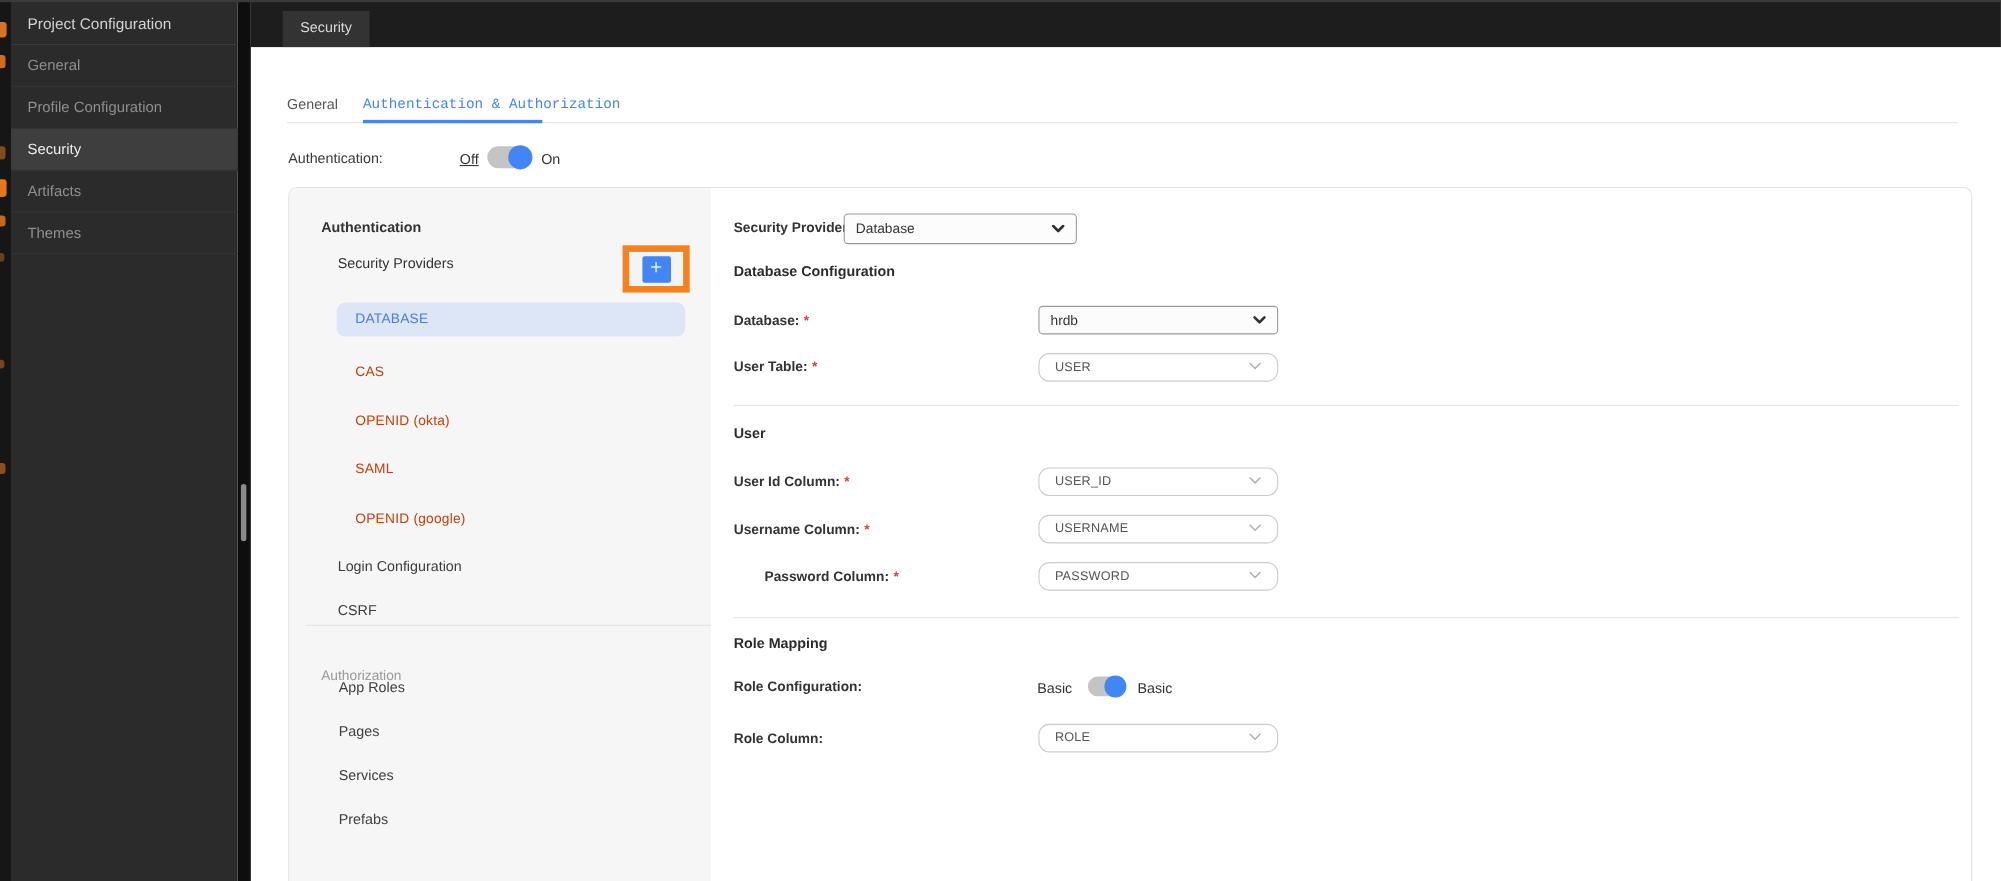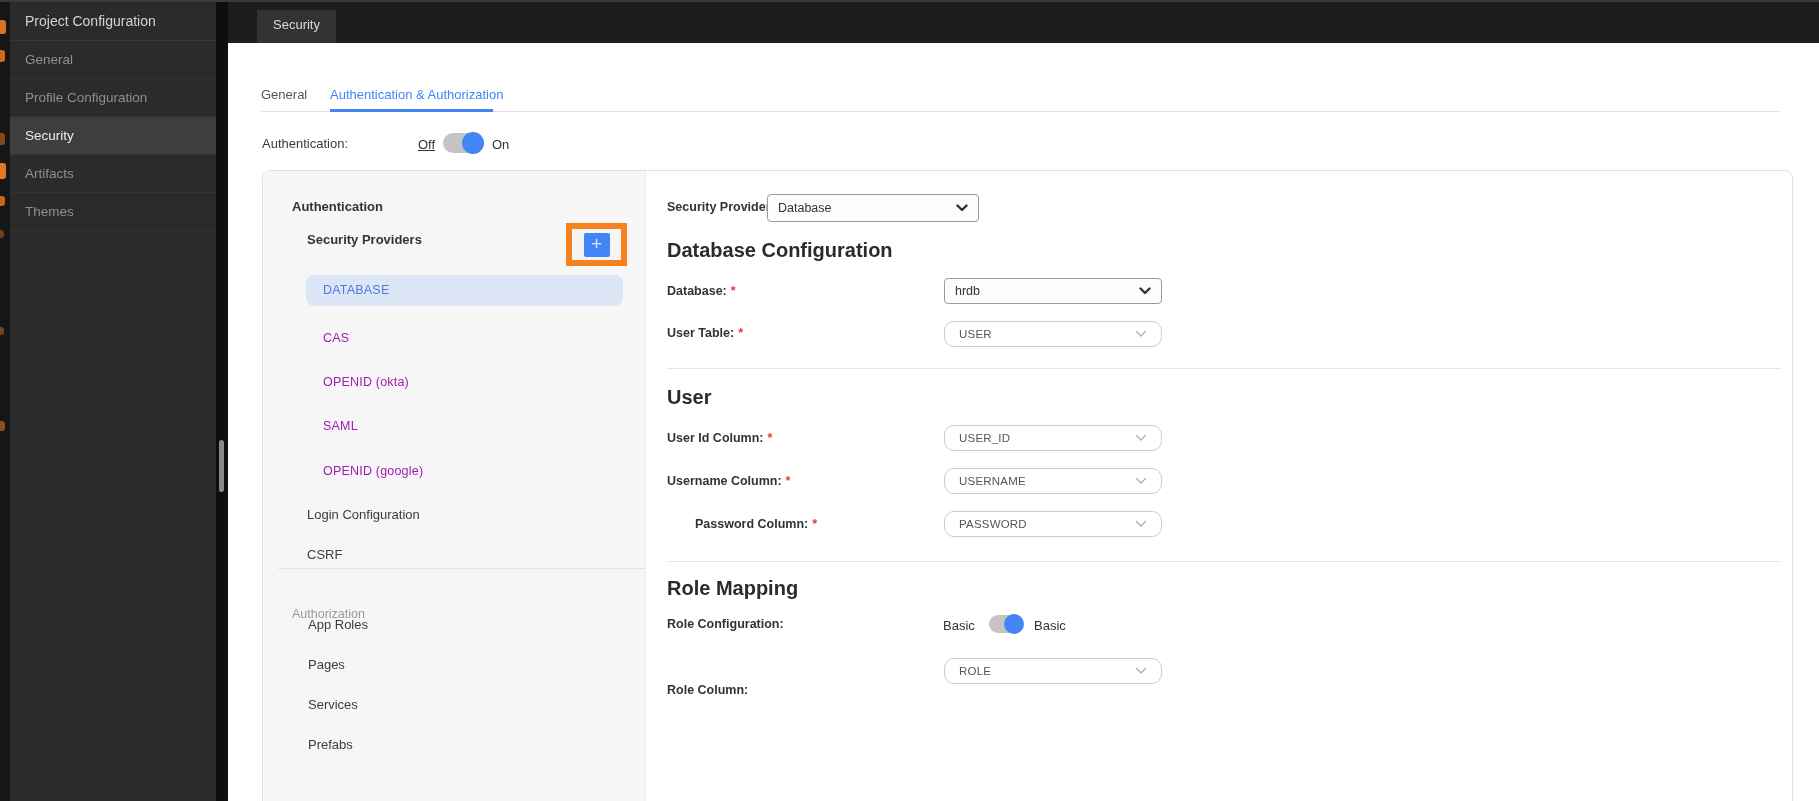--- a/index.html
+++ b/index.html
@@ -28,59 +28,59 @@
   #topbar { left:228px; top:0; width:1591px; height:43px; background:#1d1d1d; }
   #top-hairline { left:0; top:0; width:1819px; height:2px; background:#3a3a3a; z-index:40; }
   #topbar-tab { position:absolute; left:29px; top:10px; height:33px; line-height:30px;
                 padding:0 16px; background:#333333; color:#dadada; font-size:13px; cursor:pointer; }
 
   
   #content { left:228px; top:43px; width:1591px; height:758px; background:#fff; }
 
   .tab { position:absolute; top:87px; font-size:13px; cursor:pointer; }
   #tab-general { left:261px; color:#555; }
-  #tab-auth { left:330px; color:#4285f4; }
+  #tab-auth { left:330px; color:#4285f4;font-family:Liberation Mono, monospace; }
   #tab-underline { left:330px; top:109px; width:163px; height:3px; background:#4285f4; z-index:2; }
   #tabs-rule { left:261px; top:111px; width:1519px; height:1px; background:#e3e3e3; }
 
   #auth-label { left:262px; top:136px; font-size:13px; color:#3a3a3a; }
   .tgl-txt { position:absolute; font-size:13px; color:#333; }
 
   .toggle { position:absolute; border-radius:10px; background:#c4c4c4; cursor:pointer; }
   .toggle .knob { position:absolute; background:#4285f4; border-radius:50%; }
   #auth-toggle { left:443px; top:133px; width:40px; height:20px; }
   #auth-toggle .knob { width:22px; height:22px; right:-1px; top:-1px; }
 
   
   #panel { left:262px; top:170px; width:1531px; height:640px; background:#fff;
            border:1px solid #e2e2e2; border-radius:8px 8px 0 0; }
   #panel-nav { position:absolute; left:0; top:0; width:383px; height:100%;
                background:#f6f6f6; border-right:1px solid #eeeeee; border-radius:8px 0 0 0; }
 
   .nav-section { position:absolute; left:29px; font-size:13px; font-weight:bold; color:#333; }
-  .nav-sub { position:absolute; left:44px; font-size:13px; font-weight:bold; color:#333; }
+  .nav-sub { position:absolute; left:44px; font-size:13px; font-weight:normal; color:#333; }
   .nav-link { position:absolute; left:44px; font-size:13px; color:#3d3d3d; cursor:pointer; }
   .nav-link2 { position:absolute; left:45px; font-size:13px; color:#3d3d3d; cursor:pointer; }
   .provider-row { position:absolute; left:43px; width:317px; height:31px; line-height:31px;
-                  padding-left:17px; font-size:12.5px; letter-spacing:.2px; color:#a21caf;
+                  padding-left:17px; font-size:12.5px; letter-spacing:.2px; color:#c2410c;
                   border-radius:8px; cursor:pointer; }
   .provider-row.selected { background:#dce6f7; color:#4a7dde; }
   #nav-divider { position:absolute; left:15px; top:397px; width:368px; height:1px; background:#e4e4e4; }
   #nav-authz { position:absolute; left:29px; top:416px; font-size:12.5px; color:#9a9a9a;margin-top:20px; }
 
   #add-btn { position:absolute; left:303px; top:52px; width:61px; height:43px;
              border:6px solid #f5821f; background:#f4f4f4; cursor:pointer;
              display:flex; align-items:center; justify-content:center; }
   #add-btn .sq { width:26px; height:24px; background:#4285f4; border-radius:2px; color:#dce9fb;
                  font-size:19px; line-height:22px; text-align:center; font-weight:400; }
 
   
   .f-label { position:absolute; left:404px; font-size:12.5px; font-weight:bold; color:#333; }
   .req { color:#e53935; margin-left:4px; }
-  .f-heading { position:absolute; left:404px; font-size:20px; font-weight:bold; color:#2b2b2b; }
+  .f-heading { position:absolute; left:404px; font-size:13px; font-weight:bold; color:#2b2b2b; }
   .hr { position:absolute; left:404px; width:1114px; height:1px; background:#e5e5e5; }
 
   .native-select { position:absolute; left:681px; width:218px; height:26px; background:#fcfcfc;
                    border:1px solid #9b9b9b; border-radius:4px; display:flex; align-items:center;
                    padding:0 10px; font-size:12.5px; color:#333; cursor:pointer; }
   #sp-select { left:504px; top:23px; width:212px; height:28px; }
   .custom-select { position:absolute; left:681px; width:218px; height:26px; background:#fff;
                    border:1px solid #cccccc; border-radius:10px; display:flex; align-items:center;
                    padding:0 14px; font-size:11.5px; letter-spacing:.2px; color:#555; cursor:pointer; }
   .grow { flex:1; }
@@ -242,21 +242,21 @@
   <div class="hr" style="top:390px;"></div>
   <div class="f-heading" style="top:406px;">Role Mapping</div>
 
   <div class="f-label" style="top:446px;">Role Configuration:</div>
   <div class="tgl-txt" style="left:680px; top:447px;">Basic</div>
   <div class="toggle" id="role-toggle">
     <div class="knob"></div>
   </div>
   <div class="tgl-txt" style="left:771px; top:447px;">Basic</div>
 
-  <div class="f-label" style="top:512px;">Role Column:</div>
+  <div class="f-label" style="top:493px;">Role Column:</div>
   <div class="custom-select" style="top:487px;gap:32px;">
     <span class="grow">ROLE</span>
     <span class="chev">
       <svg width="12" height="8" viewBox="0 0 12 8">
           <path d="M1.5 1.5 L6 6 L10.5 1.5" fill="none" stroke="#b0b0b0" stroke-width="1.4" stroke-linecap="round" stroke-linejoin="round"></path>
         </svg>
     </span>
   </div>
 
 </div>

